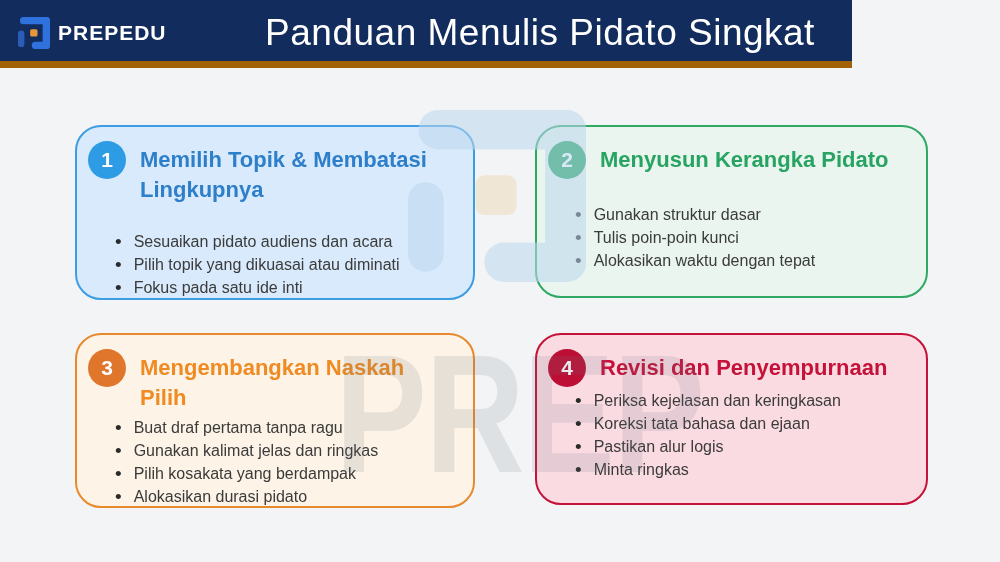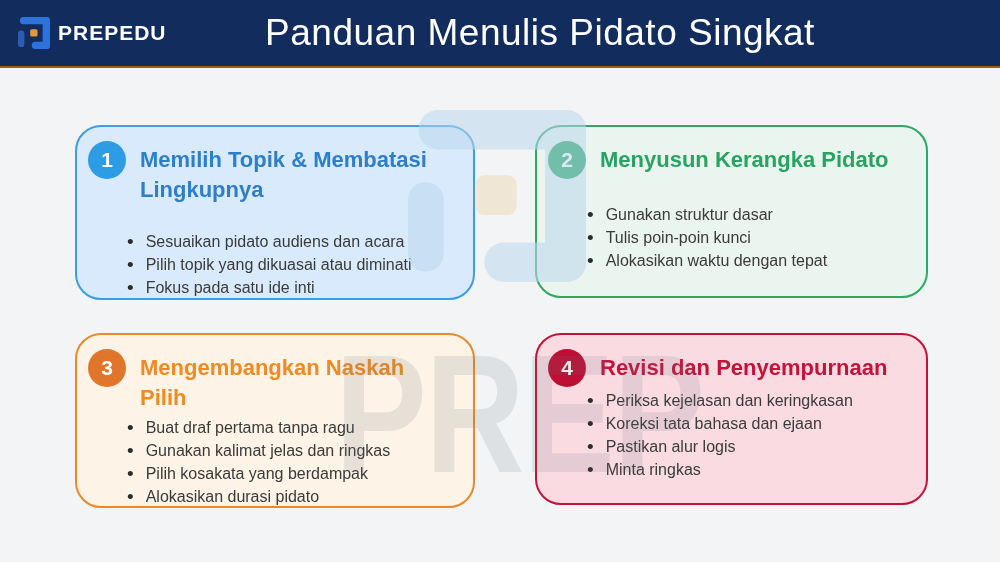--- a/index.html
+++ b/index.html
@@ -4,22 +4,22 @@
 <style>
   html,body{margin:0;padding:0;}
   body{
     width:1000px;height:562px;
     position:relative;overflow:hidden;
     font-family:"Liberation Sans", sans-serif;
     background:#f2f4f5;
   }
   
   .header{
-    position:absolute;left:0;top:0;width:1000px;height:68px;
-    background:#122c5e;border-bottom:2px solid #a16207;
+    position:absolute;left:0;top:0;width:852px;height:68px;
+    background:#122c5e;border-bottom:7px solid #a16207;
     box-sizing:border-box;
   }
   .logo{
     position:absolute;left:18px;top:17px;
     display:flex;align-items:center;gap:8px;
   }
   .logo-icon{width:32px;height:32px;display:block;}
   .logo-text{
     color:#ffffff;font-size:21px;font-weight:700;letter-spacing:1px;
   }
@@ -41,21 +41,21 @@
   .num-circle{
     flex:0 0 auto;width:38px;height:38px;border-radius:50%;
     display:flex;align-items:center;justify-content:center;
     color:#ffffff;font-size:21px;font-weight:700;
   }
   .card-title{
     font-size:22px;font-weight:700;line-height:1.38;
     max-width:305px;margin-top:4px;
   }
   .card ul{
-    list-style:none;margin:12px;padding:0 10px 0 38px;text-align:right;
+    list-style:none;margin:0;padding:0 10px 0 38px;text-align:right;
   }
   .card li{
     display:flex;align-items:flex-start;
     font-size:16px;line-height:22.5px;color:#3b3b3b;margin-bottom:0.5px;
   }
   .card li::before{
     content:"\2022";
     font-size:19px;line-height:22.5px;
     margin-right:12px;color:#2b2b2b;
   }

